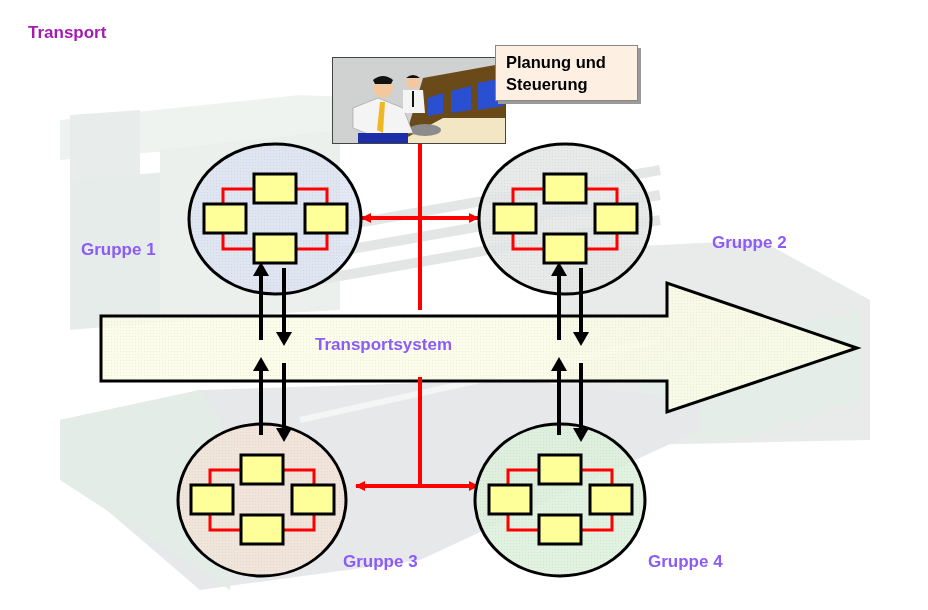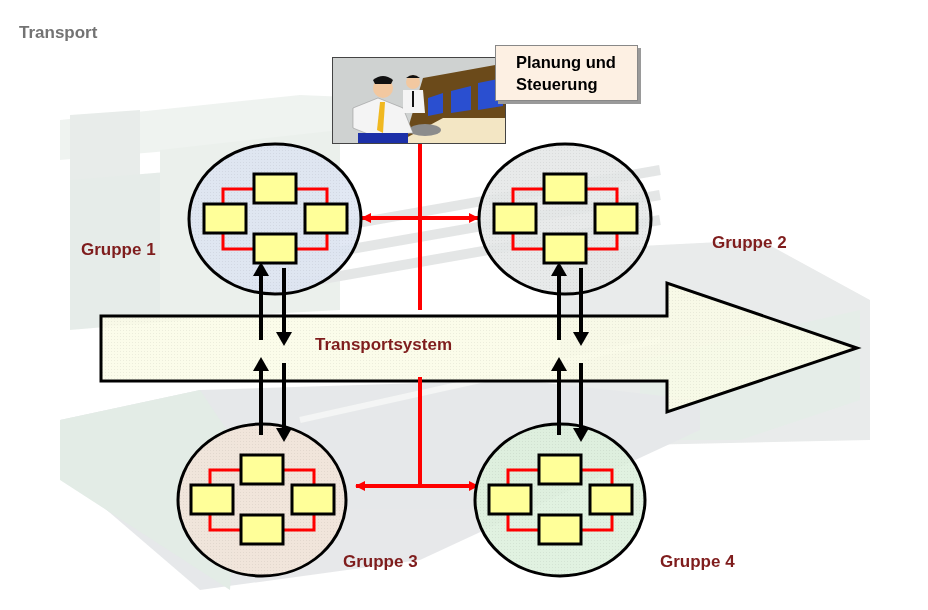--- a/index.html
+++ b/index.html
@@ -1,23 +1,23 @@
 <!DOCTYPE html>
 <html><head>
 <meta charset="utf-8">
 <style>
   html, body { margin: 0; padding: 0; background: #ffffff; }
   body { width: 928px; height: 610px; position: relative; overflow: hidden;
          font-family: "Liberation Sans", sans-serif; }
   #stage { position: absolute; left: 0; top: 0; width: 928px; height: 610px; }
-  .title { position: absolute; left: 19px; top: 23px; font-size: 17px; font-weight: bold; color: #737373; }
-  .label { position: absolute; font-size: 17px; font-weight: bold; color: #7f1d1d; white-space: nowrap; }
+  .title { position: absolute; left: 28px; top: 23px; font-size: 17px; font-weight: bold; color: #a21caf; }
+  .label { position: absolute; font-size: 17px; font-weight: bold; color: #8b5cf6; white-space: nowrap; }
   .callout { position: absolute; left: 495px; top: 45px; width: 143px; height: 56px;
              background: #fdf0e3; border: 1px solid #888; box-shadow: 3px 3px 0 #9a9a9a;
-             box-sizing: border-box; padding: 5px 20px; font-size: 16.5px; font-weight: bold; line-height: 22px; }
+             box-sizing: border-box; padding: 5px 10px; font-size: 16.5px; font-weight: bold; line-height: 22px; }
   .photo { position: absolute; left: 332px; top: 57px; width: 174px; height: 87px;
            border: 1px solid #444; box-sizing: border-box; overflow: hidden; background: #cfd3d2; }
 </style>
 </head>
 <body>
 
 <div id="stage">
   <svg width="928" height="610" viewBox="0 0 928 610" style="position:absolute;left:0;top:0">
     <defs>
       <marker id="redArrow" markerWidth="10" markerHeight="10" refX="9" refY="5" orient="auto" markerUnits="userSpaceOnUse">
@@ -161,14 +161,14 @@
     <div>Steuerung</div>
   </div>
 
   <div class="title">Transport</div>
 
   <div class="label" style="left:307px;top:335px;margin-left:8px;">Transportsystem</div>
 
   <div class="label" style="left:81px;top:240px;">Gruppe 1</div>
   <div class="label" style="left:668px;top:233px;margin-left:44px;">Gruppe 2</div>
   <div class="label" style="left:343px;top:552px;">Gruppe 3</div>
-  <div class="label" style="left:648px;top:552px;margin-left:12px;">Gruppe 4</div>
+  <div class="label" style="left:648px;top:552px;">Gruppe 4</div>
 </div>
 
 </body></html>

